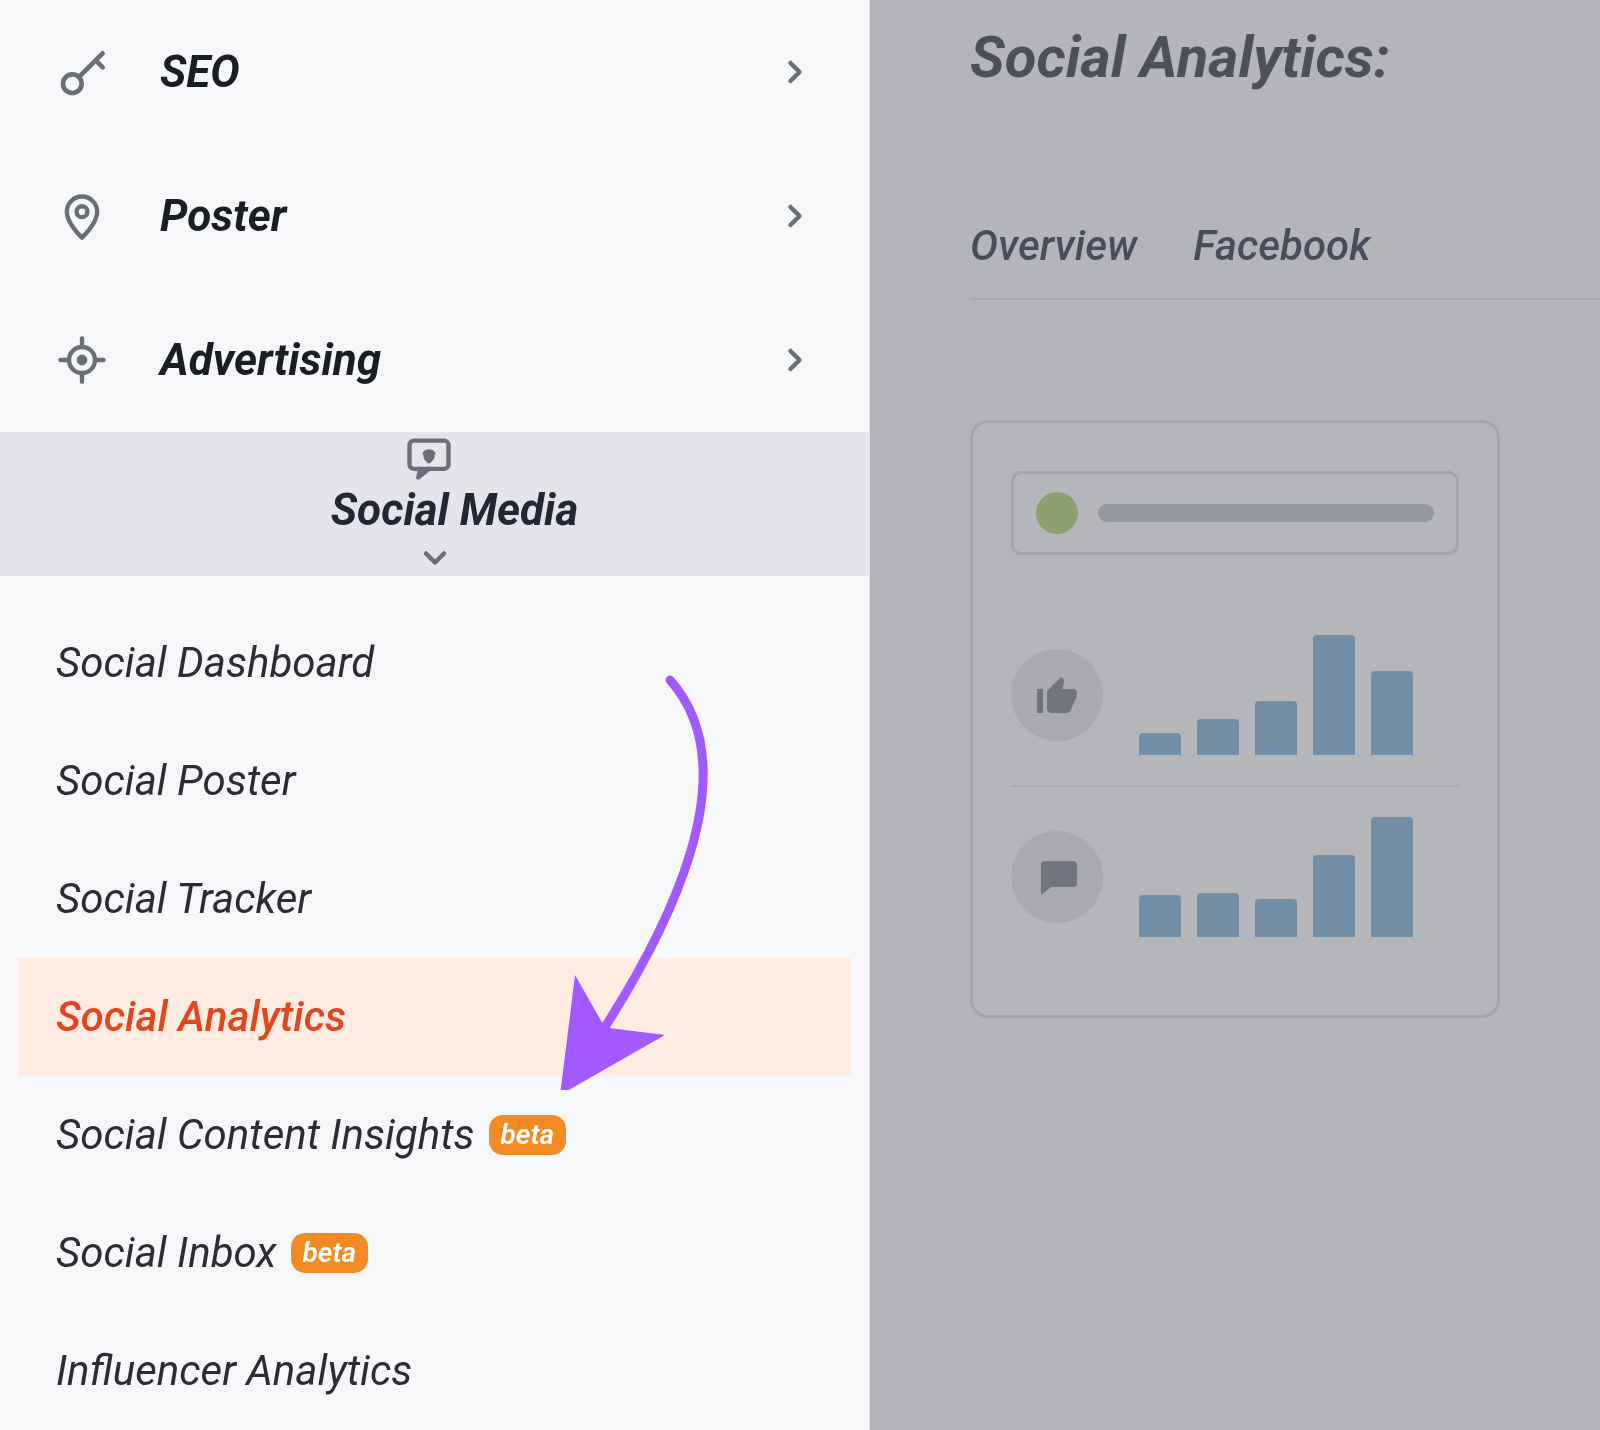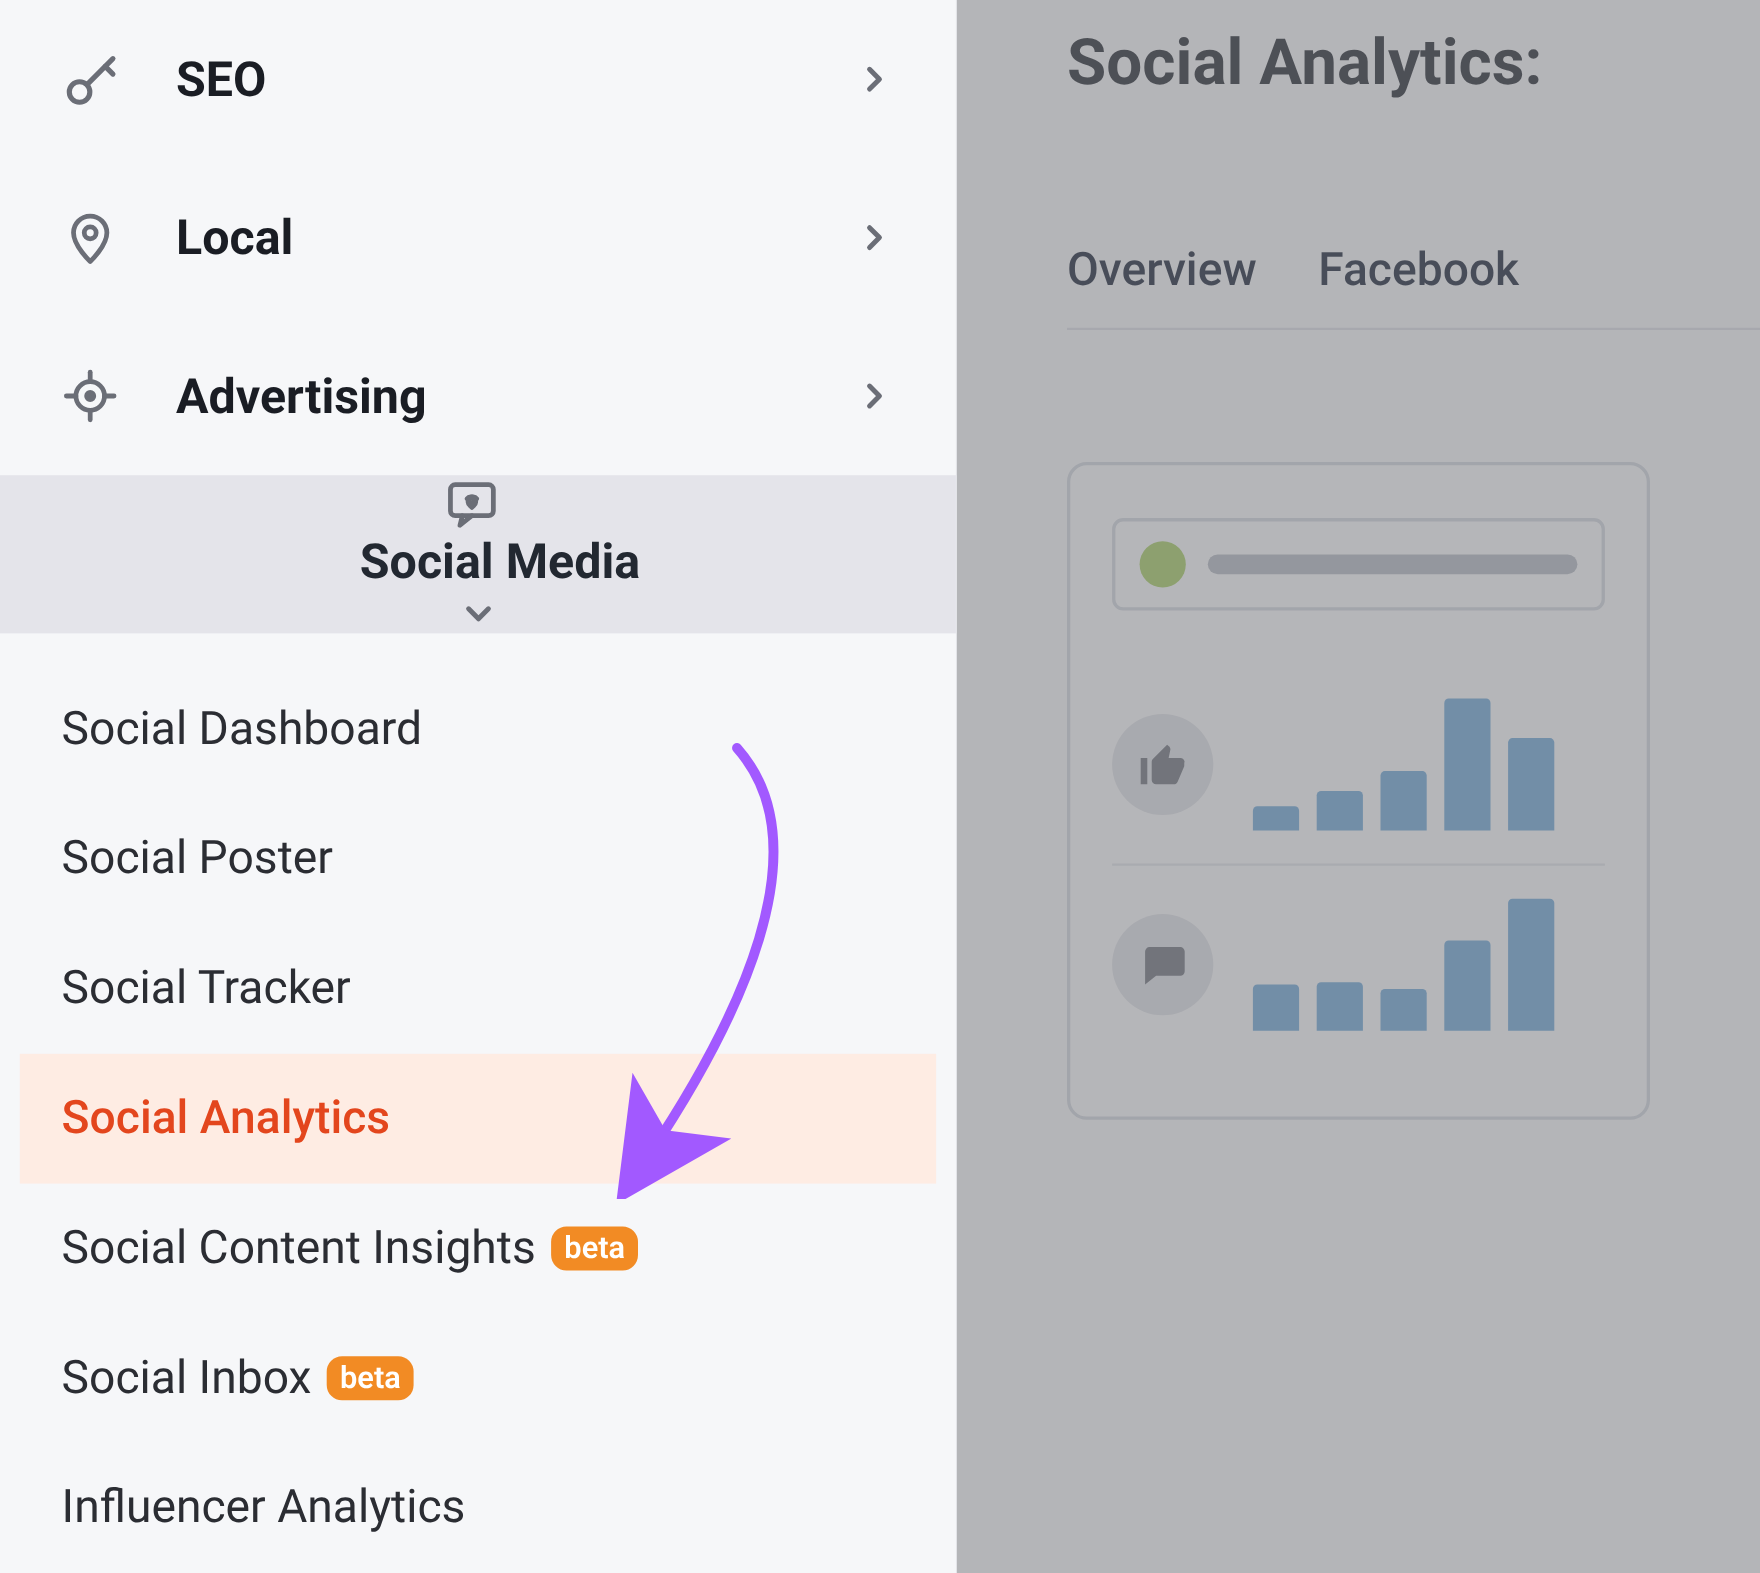--- a/index.html
+++ b/index.html
@@ -1,17 +1,17 @@
 <!DOCTYPE html>
 <html><head>
 <meta charset="utf-8">
 <style>
   * { box-sizing: border-box; margin: 0; padding: 0; }
   html, body { width: 1600px; height: 1430px; font-family: -apple-system, BlinkMacSystemFont, "Segoe UI", Roboto, Helvetica, Arial, sans-serif; background:#f5f6f8; overflow:hidden; }
-  .app { display:flex; width:100%; height:100%; }
+  .app { display:flex; width:100%; height:100%;font-style:italic; }
 
   
   .sidebar {
     width: 870px;
     background:#f6f7f9;
     border-right: 1px solid #e3e4e8;
     display:flex;
     flex-direction:column;
     padding-top: 0;
     position:relative;
@@ -203,21 +203,21 @@
       </span>
     </div>
 
     <div class="cat">
       <span class="icon-slot">
         <svg width="52" height="52" viewBox="0 0 24 24" fill="none" stroke="#6b6e77" stroke-width="2" stroke-linecap="round" stroke-linejoin="round">
           <path d="M12 22s7-6.5 7-12a7 7 0 1 0-14 0c0 5.5 7 12 7 12z"></path>
           <circle cx="12" cy="10" r="2.5"></circle>
         </svg>
       </span>
-      <span class="label">Local</span>
+      <span class="label">Poster</span>
       <span class="chevron-slot">
         <svg width="36" height="36" viewBox="0 0 24 24" fill="none" stroke="#6b6e77" stroke-width="3" stroke-linecap="round" stroke-linejoin="round">
             <polyline points="9 6 15 12 9 18"></polyline>
           </svg>
       </span>
     </div>
 
     <div class="cat">
       <span class="icon-slot">
         <svg width="52" height="52" viewBox="0 0 24 24" fill="none" stroke="#6b6e77" stroke-width="2" stroke-linecap="round" stroke-linejoin="round">

